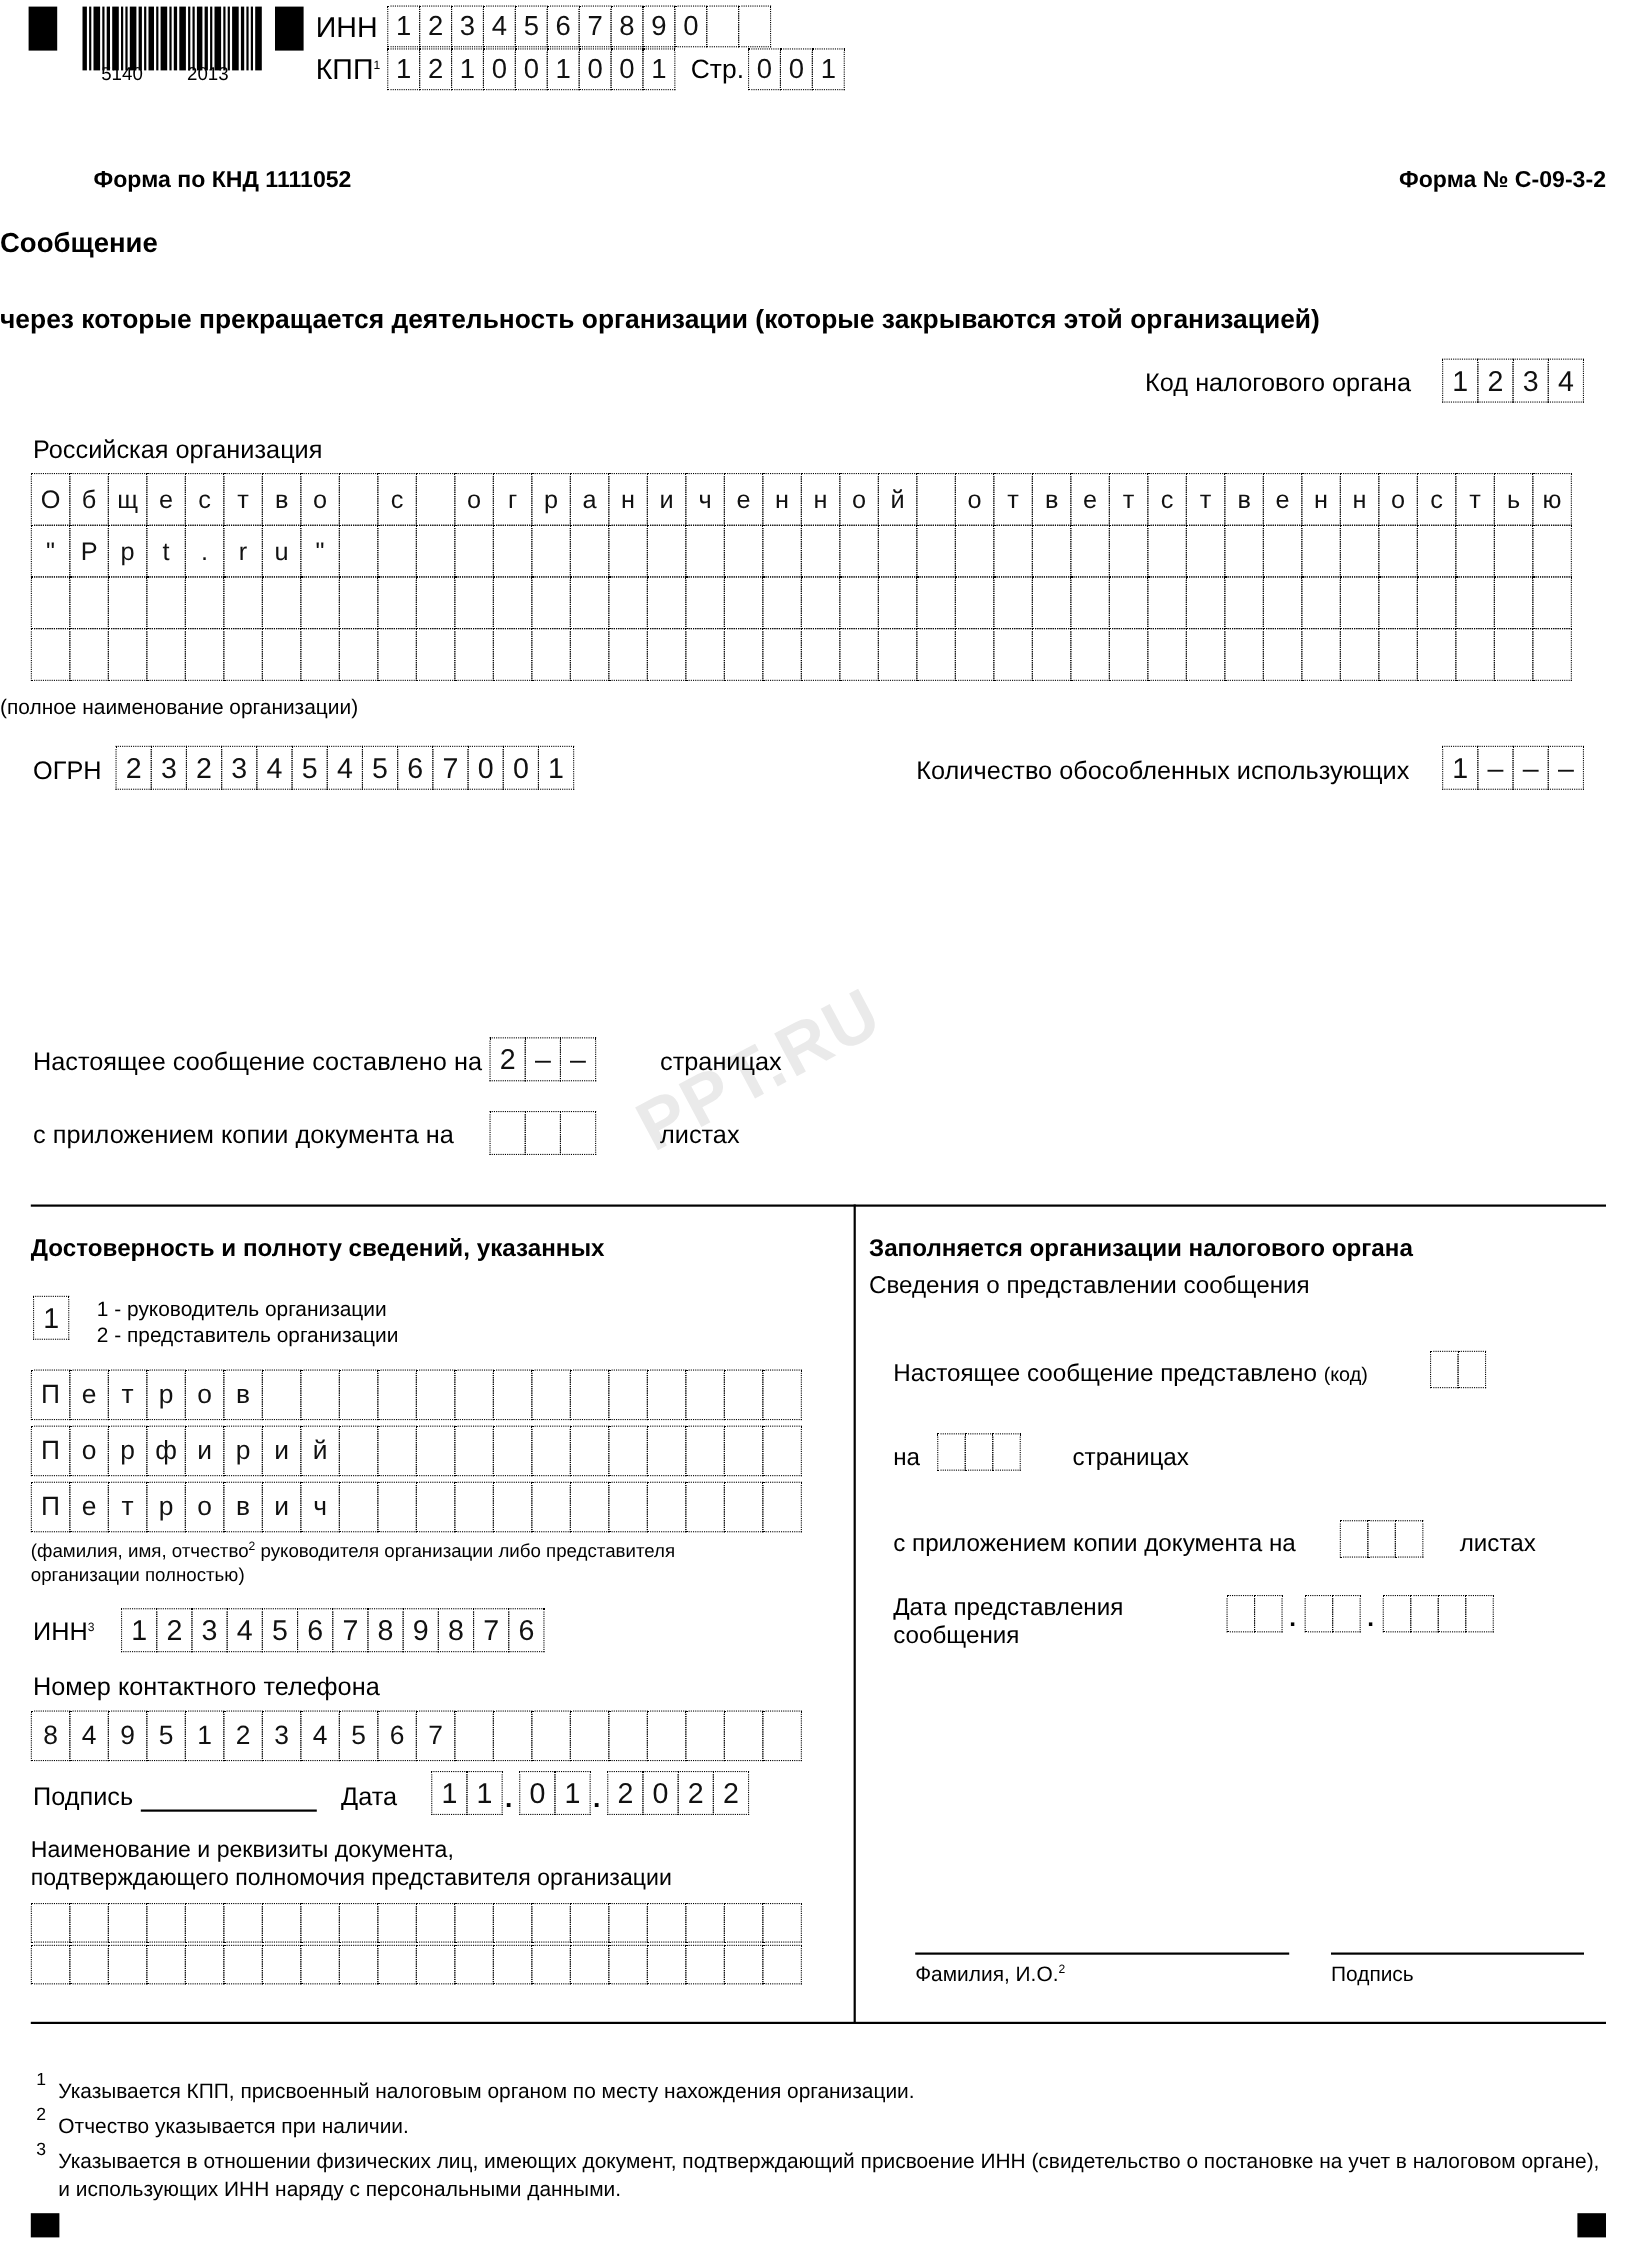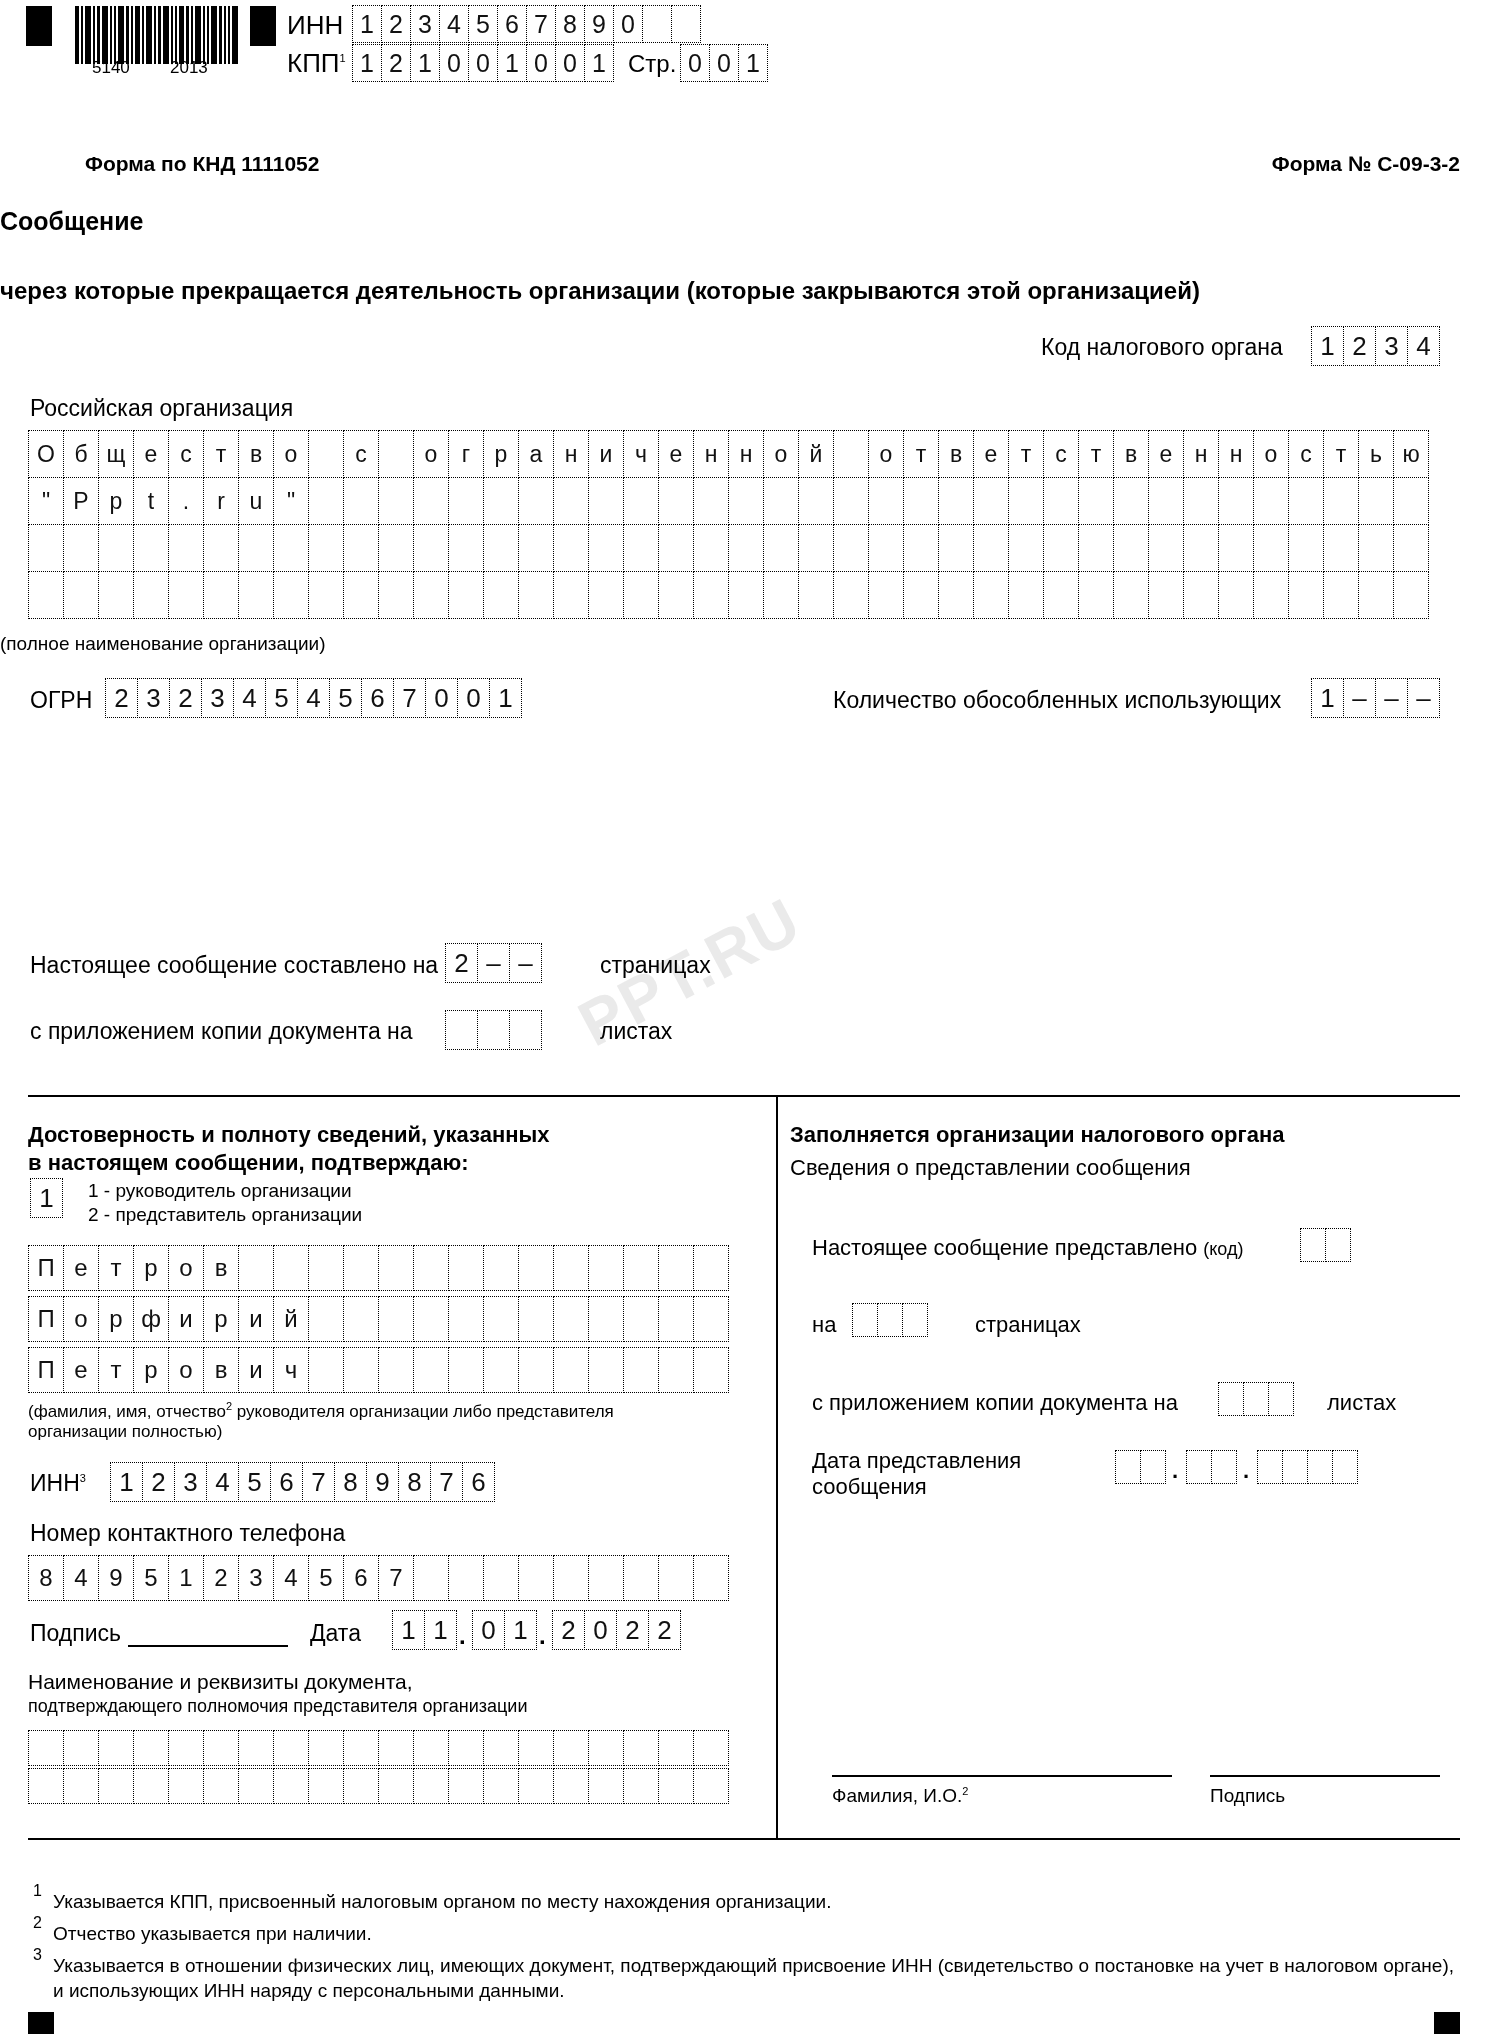--- a/index.html
+++ b/index.html
@@ -383,21 +383,20 @@
     <div class="cell lg"></div>
     <div class="cell lg"></div>
   </div>
   <div class="t" style="left:600px; top:1018px; font-size:23px;">листах</div>
 
   <div class="hline" style="left:28px; top:1095px; width:1432px; height:2px;"></div>
   <div class="hline" style="left:28px; top:1838px; width:1432px; height:2px;"></div>
   <div class="hline" style="left:776px; top:1095px; width:2px; height:745px;"></div>
 
   <div class="t bold c" style="left:28px; width:748px; top:1122px; font-size:22px;">Достоверность и полноту сведений, указанных</div>
-  <div class="t bold c" style="left:28px; width:748px; top:1150px; font-size:22px;">в настоящем сообщении, подтверждаю:</div>
 
   <div class="t cells" style="left:30px; top:1178px;">
     <div class="cell lg">1</div>
   </div>
   <div class="t" style="left:88px; top:1180px; font-size:19px;">1 - руководитель организации</div>
   <div class="t" style="left:88px; top:1204px; font-size:19px;">2 - представитель организации</div>
 
   <div class="t cells" id="surname-grid" style="left:28px; top:1245px;">
       <div class="cell " style="width: 36px; height: 46px; font-size: 24px;">П</div>
       <div class="cell " style="width: 36px; height: 46px; font-size: 24px;">е</div>
@@ -527,21 +526,21 @@
   </div>
   <div class="t" style="left:539px; top:1622px; font-size:24px; font-weight:bold;">.</div>
   <div class="t cells" style="left:552px; top:1610px;">
     <div class="cell lg">2</div>
     <div class="cell lg">0</div>
     <div class="cell lg">2</div>
     <div class="cell lg">2</div>
   </div>
 
   <div class="t c" style="left:28px; width:720px; top:1670px; font-size:21px;">Наименование и реквизиты документа,</div>
-  <div class="t c" style="left:28px; width:720px; top:1696px; font-size:18px;">подтверждающего полномочия представителя организации</div>
+  <div class="t c" style="left:28px; width:720px; top:1696px; font-size:21px;">подтверждающего полномочия представителя организации</div>
 
   <div class="t cells" id="doc-grid-1" style="left:28px; top:1730px;">
       <div class="cell " style="width: 36px; height: 36px; font-size: 22px;"></div>
       <div class="cell " style="width: 36px; height: 36px; font-size: 22px;"></div>
       <div class="cell " style="width: 36px; height: 36px; font-size: 22px;"></div>
       <div class="cell " style="width: 36px; height: 36px; font-size: 22px;"></div>
       <div class="cell " style="width: 36px; height: 36px; font-size: 22px;"></div>
       <div class="cell " style="width: 36px; height: 36px; font-size: 22px;"></div>
       <div class="cell " style="width: 36px; height: 36px; font-size: 22px;"></div>
       <div class="cell " style="width: 36px; height: 36px; font-size: 22px;"></div>

